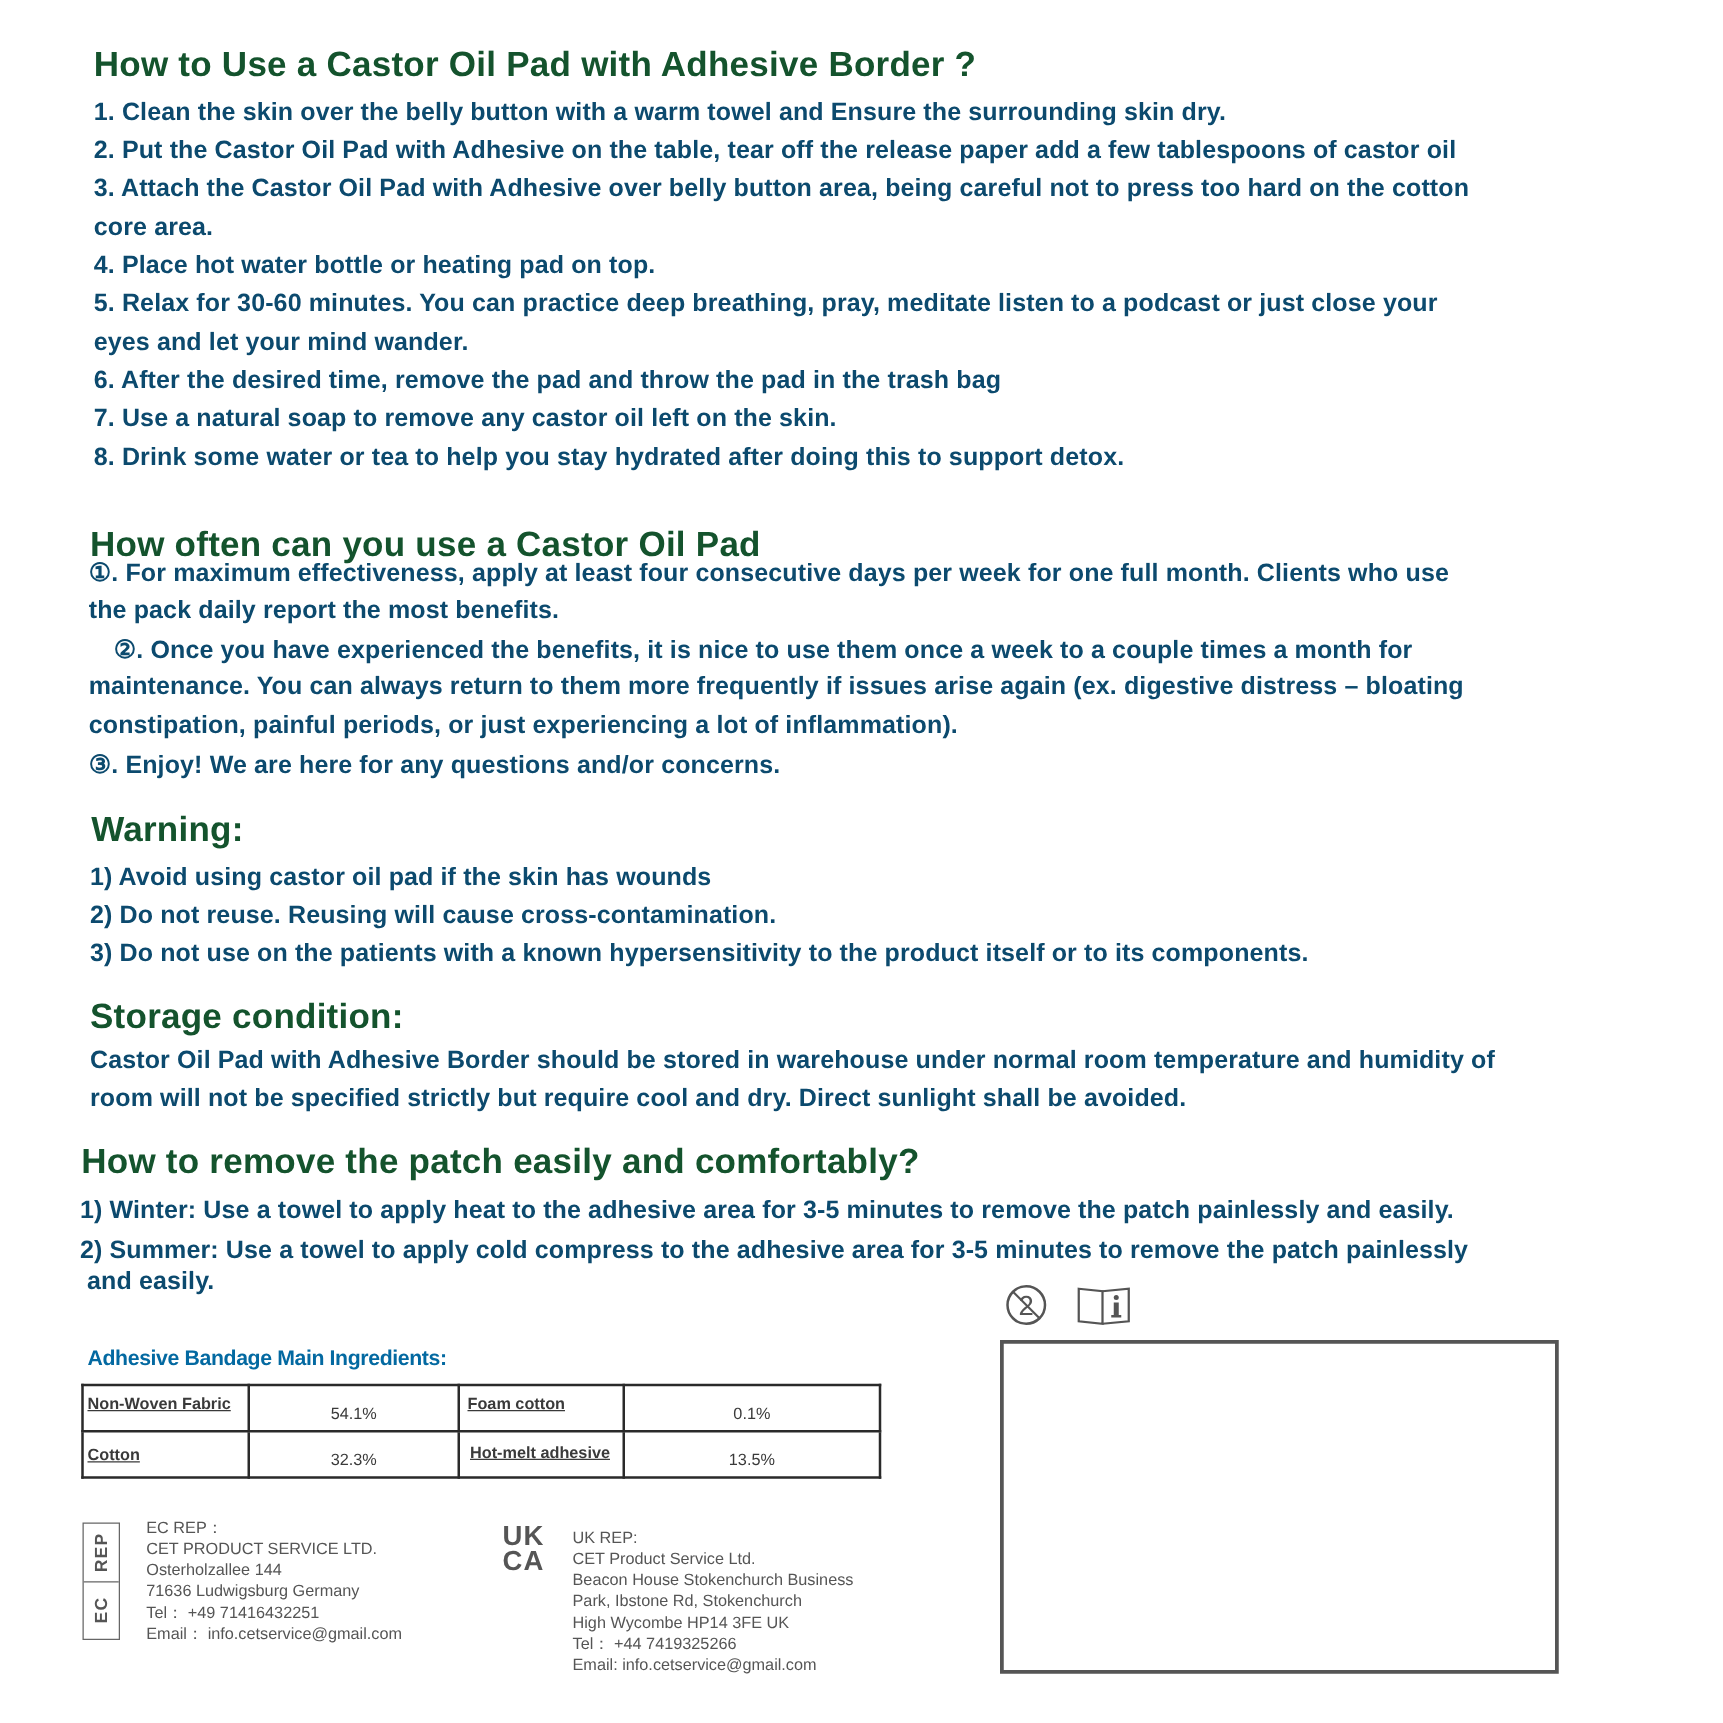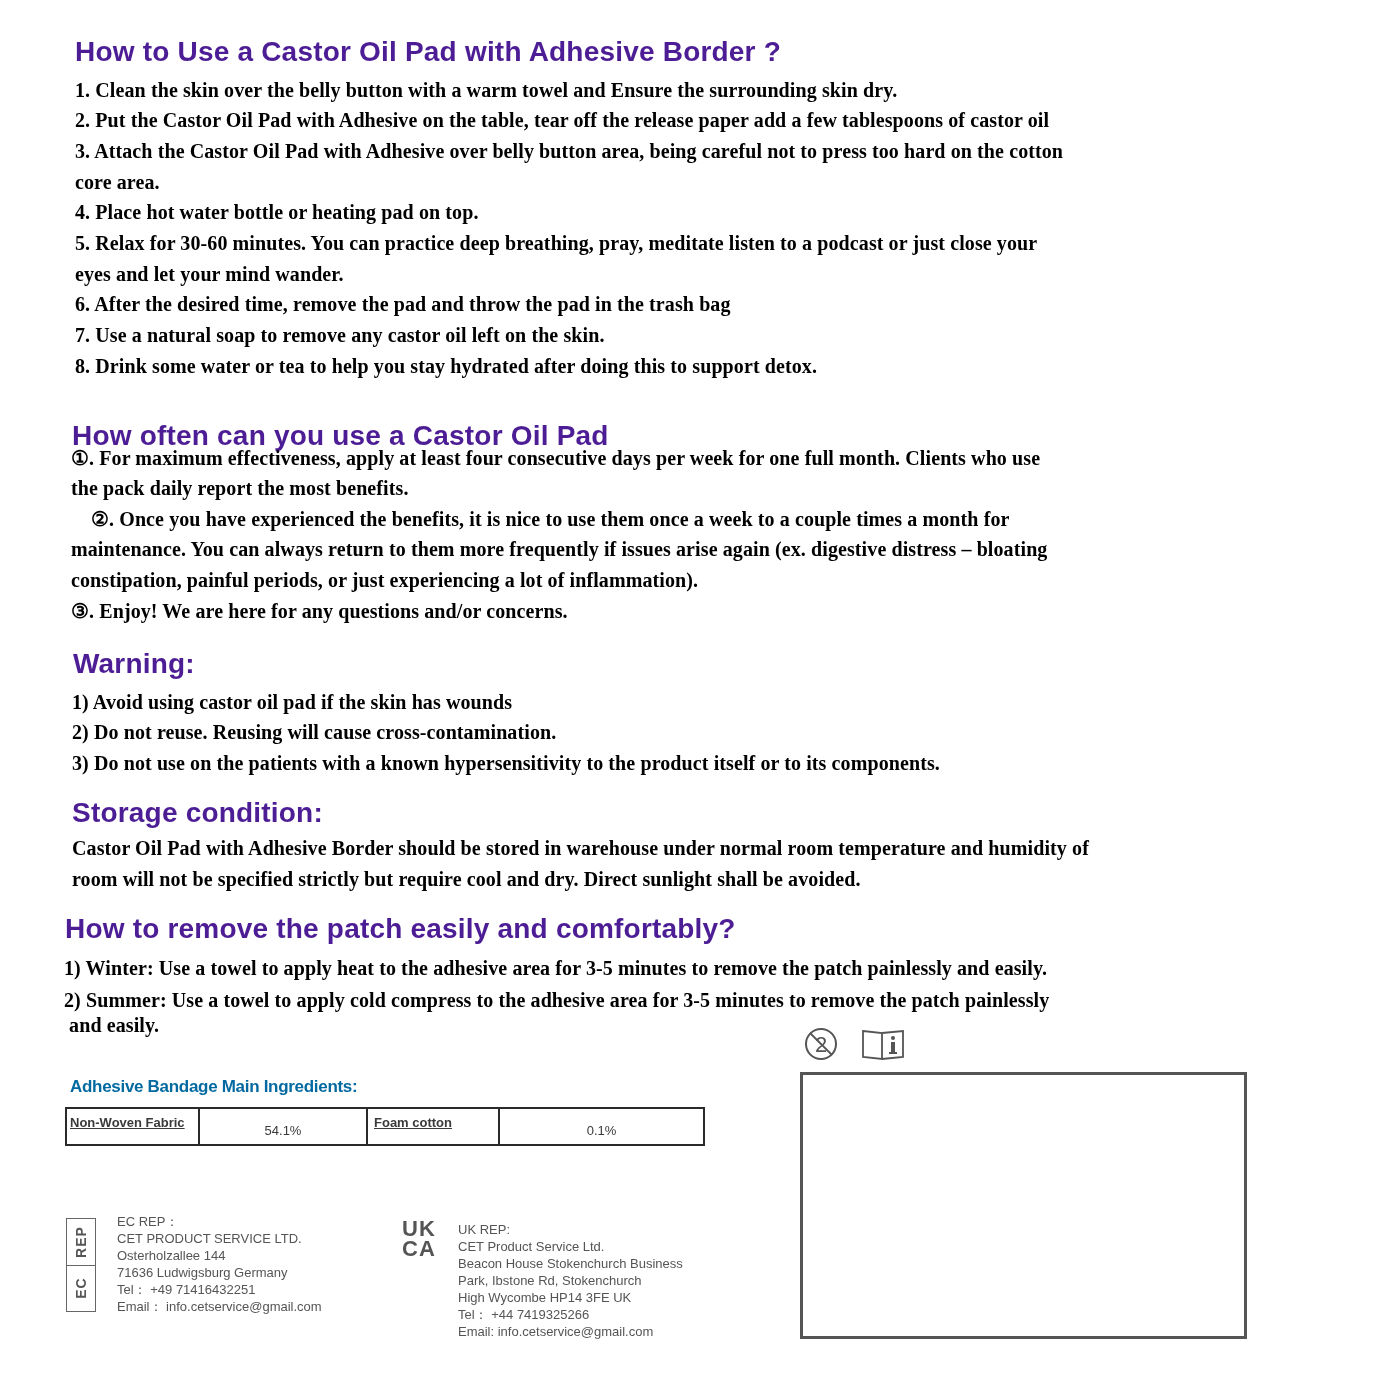--- a/index.html
+++ b/index.html
@@ -1,21 +1,21 @@
 <!DOCTYPE html>
 <html><head>
 <meta charset="utf-8">
 <style>
   * { margin: 0; padding: 0; box-sizing: border-box; }
   html, body { width: 1378px; height: 1378px; background: #ffffff; overflow: hidden; }
   body { position: relative; font-family: "Liberation Sans", sans-serif; color: #4a4a4a; }
 
-  .h1 { position: absolute; font-size: 28px; font-weight: normal; color: #4c1d95; letter-spacing: 0.2px; white-space: nowrap; text-align: right; }
+  .h1 { position: absolute; font-size: 28px; font-weight: normal; color: #14532d; letter-spacing: 0.2px; white-space: nowrap; text-align: right; }
   .h1b { font-weight: bold; }
-  .line { position: absolute; font-size: 20px; font-weight: bold; color: #000000; white-space: nowrap; letter-spacing: 0.1px; font-family: Liberation Serif, serif; }
+  .line { position: absolute; font-size: 20px; font-weight: bold; color: #0c4a6e; white-space: nowrap; letter-spacing: 0.1px; }
 
   
   .ing-title { position: absolute; left: 70px; top: 1077px; font-size: 17px; font-weight: bold; color: #0369a1; letter-spacing: -0.3px; }
   table.ing { position: absolute; left: 65px; top: 1107px; width: 640px; border-collapse: collapse; }
   table.ing td { border: 2px solid #2a2a2a; height: 37px; font-size: 13px; font-weight: bold; color: #3a3a3a; vertical-align: top; }
   table.ing td.name { padding: 6px 2px 0 3px; text-decoration: underline; }
   table.ing td.val { text-align: center; padding-top: 14px; font-weight: normal; font-size: 13px; }
 
   
   .ecrep-badge { position: absolute; left: 66px; top: 1218px; width: 30px; height: 94px; border: 1.5px solid #666; display: flex; flex-direction: column; }
@@ -83,20 +83,26 @@
 
 <div class="ing-title">Adhesive Bandage Main Ingredients:</div>
 <table class="ing">
   <tbody>
       <tr>
     <td class="name" style="width:133px;">Non-Woven Fabric</td>
     <td class="val" style="width:168px;">54.1%</td>
     <td class="name" style="width:132px; padding-left:6px;">Foam cotton</td>
     <td class="val">0.1%</td>
   </tr>
+  <tr>
+    <td class="name" style="padding-top:10px;">Cotton</td>
+    <td class="val">32.3%</td>
+    <td class="name" style="padding-top:8px; padding-left:8px;">Hot-melt adhesive</td>
+    <td class="val">13.5%</td>
+  </tr>
 </tbody>
   </table>
 
 <div class="ecrep-badge">
   <div class="half">
       <span>REP</span>
     </div>
   <div class="half">
       <span>EC</span>
     </div>

